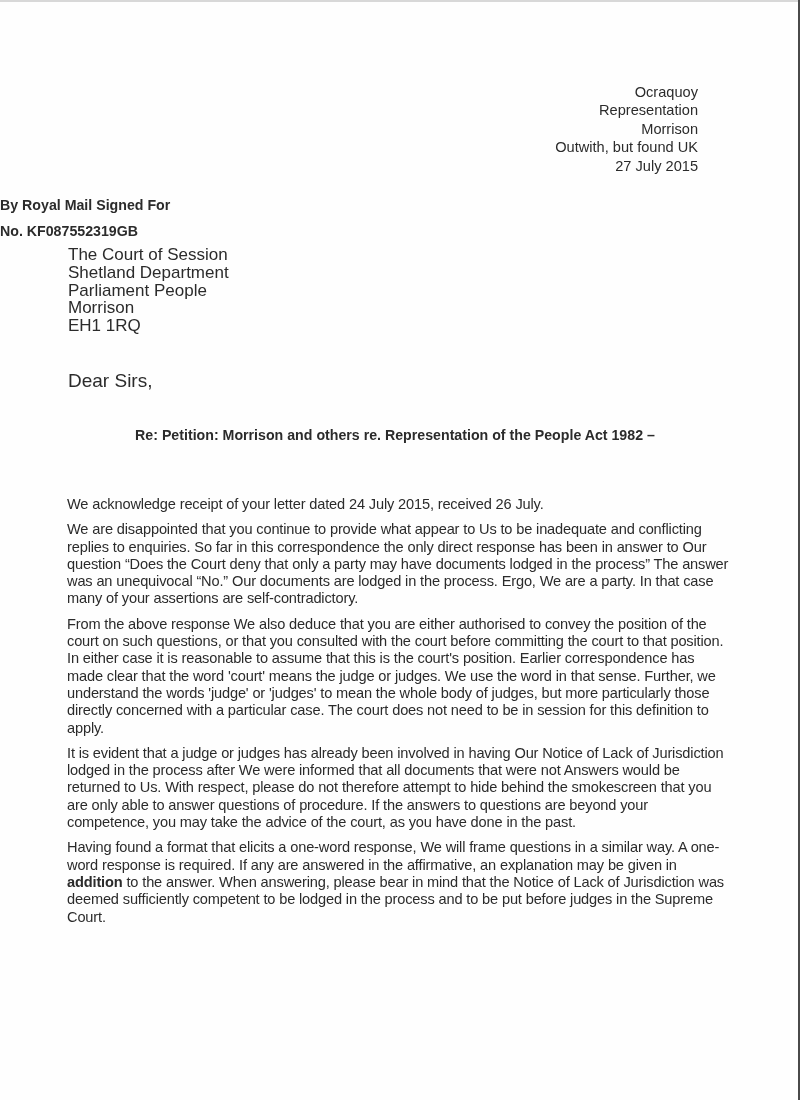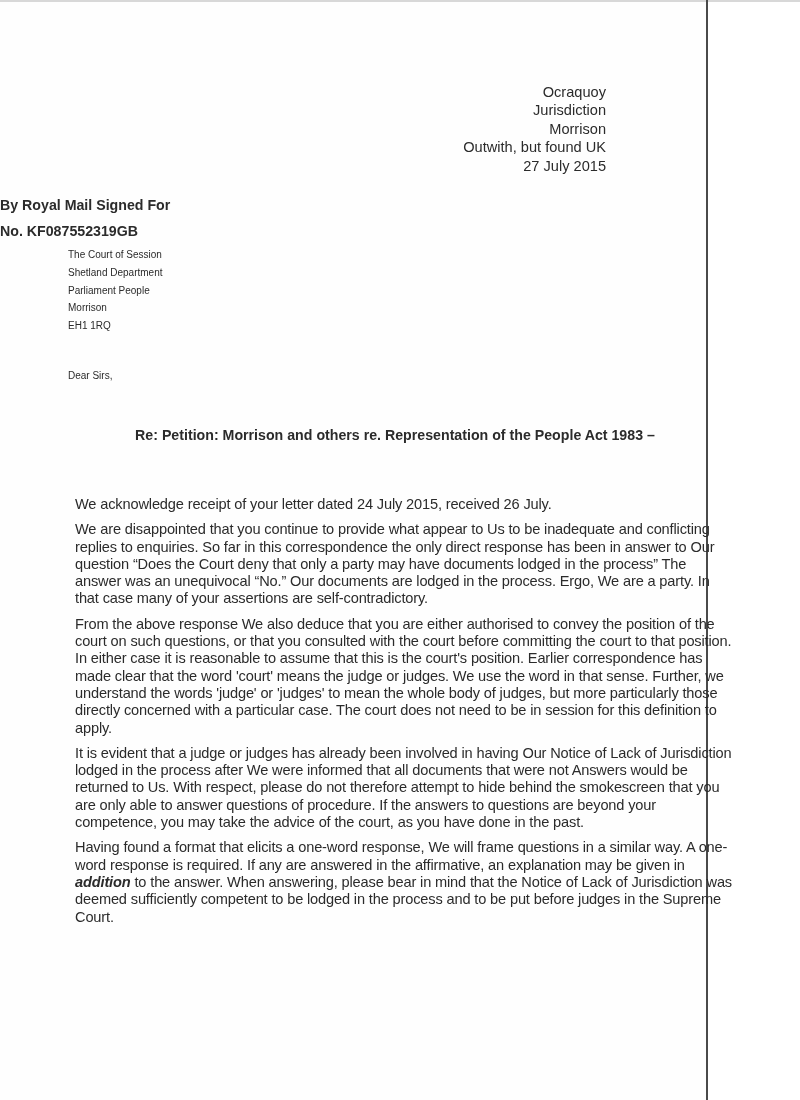--- a/index.html
+++ b/index.html
@@ -11,21 +11,21 @@
       width: 800px;
       height: 1100px;
       position: relative;
       overflow: hidden;
       font-family: "Liberation Sans", sans-serif;
       color: #2b2b2b;
     }
     .page {
       position: absolute;
       left: 0; top: 0;
-      width: 708px;
+      width: 800px;
       height: 1100px;
       background: #fefefe;
     }
     .top-edge {
       position: absolute;
       left: 0; top: 0;
       width: 800px; height: 2px;
       background: #d8d8d8;
     }
     .right-edge {
@@ -50,28 +50,28 @@
       width: 780px;
       text-align: left;
       font-weight: bold;
       font-size: 14.2px;
       line-height: 26px;
     }
     .recipient-address {
       position: absolute;
       top: 246px;
       left: 68px;
-      font-size: 10px;
+      font-size: 17px;
       line-height: 17.8px;
     }
     .salutation {
       position: absolute;
       top: 370px;
       left: 68px;
-      font-size: 10px;
+      font-size: 19px;
     }
     .subject {
       position: absolute;
       top: 427px;
       left: 90px;
       width: 610px;
       text-align: center;
       font-weight: bold;
       font-size: 14.2px;
       line-height: 17.5px;
@@ -79,34 +79,34 @@
     .body-text {
       position: absolute;
       top: 496px;
       left: 67px;
       width: 665px;
       font-size: 14.6px;
       line-height: 17.3px;
       letter-spacing: -0.15px;
     }
     .body-text p {
-      margin: 0 0 8px 8px;
+      margin: 0 0 8px 0;
     }
-    .body-text b { font-weight: bold; font-style: italic; }
+    .body-text b { font-weight: bold; }
   </style>
 </head>
 <body>
 
 <div class="page">
   <div class="top-edge"></div>
   <div class="right-edge"></div>
 
   <div class="sender-address">
     <div>Ocraquoy</div>
-    <div>Jurisdiction</div>
+    <div>Representation</div>
     <div>Morrison</div>
     <div>Outwith, but found UK</div>
     <div>27 July 2015</div>
   </div>
 
   <div class="delivery">
     <div>By Royal Mail Signed For</div>
     <div>No. KF087552319GB</div>
   </div>
 
@@ -114,21 +114,21 @@
     <div>The Court of Session</div>
     <div>Shetland Department</div>
     <div>Parliament People</div>
     <div>Morrison</div>
     <div>EH1 1RQ</div>
   </div>
 
   <div class="salutation">Dear Sirs,</div>
 
   <div class="subject">
-    <div>Re: Petition: Morrison and others re. Representation of the People Act 1983 –</div>
+    <div>Re: Petition: Morrison and others re. Representation of the People Act 1982 –</div>
   </div>
 
   <div class="body-text">
     <p>We acknowledge receipt of your letter dated 24 July 2015, received 26 July.</p>
     <p>We are disappointed that you continue to provide what appear to Us to be inadequate and conflicting replies to enquiries. So far in this correspondence the only direct response has been in answer to Our question “Does the Court deny that only a party may have documents lodged in the process” The answer was an unequivocal “No.” Our documents are lodged in the process. Ergo, We are a party. In that case many of your assertions are self-contradictory.</p>
     <p>From the above response We also deduce that you are either authorised to convey the position of the court on such questions, or that you consulted with the court before committing the court to that position. In either case it is reasonable to assume that this is the court's position. Earlier correspondence has made clear that the word 'court' means the judge or judges. We use the word in that sense. Further, we understand the words 'judge' or 'judges' to mean the whole body of judges, but more particularly those directly concerned with a particular case. The court does not need to be in session for this definition to apply.</p>
     <p>It is evident that a judge or judges has already been involved in having Our Notice of Lack of Jurisdiction lodged in the process after We were informed that all documents that were not Answers would be returned to Us. With respect, please do not therefore attempt to hide behind the smokescreen that you are only able to answer questions of procedure. If the answers to questions are beyond your competence, you may take the advice of the court, as you have done in the past.</p>
     <p><span>Having found a format that elicits a one-word response, We will frame questions in a similar way. A one-word response is required. If any are answered in the affirmative, an explanation may be given in </span><b>addition</b><span> to the answer. When answering, please bear in mind that the Notice of Lack of Jurisdiction was deemed sufficiently competent to be lodged in the process and to be put before judges in the Supreme Court.</span></p>
   </div>
 </div>

